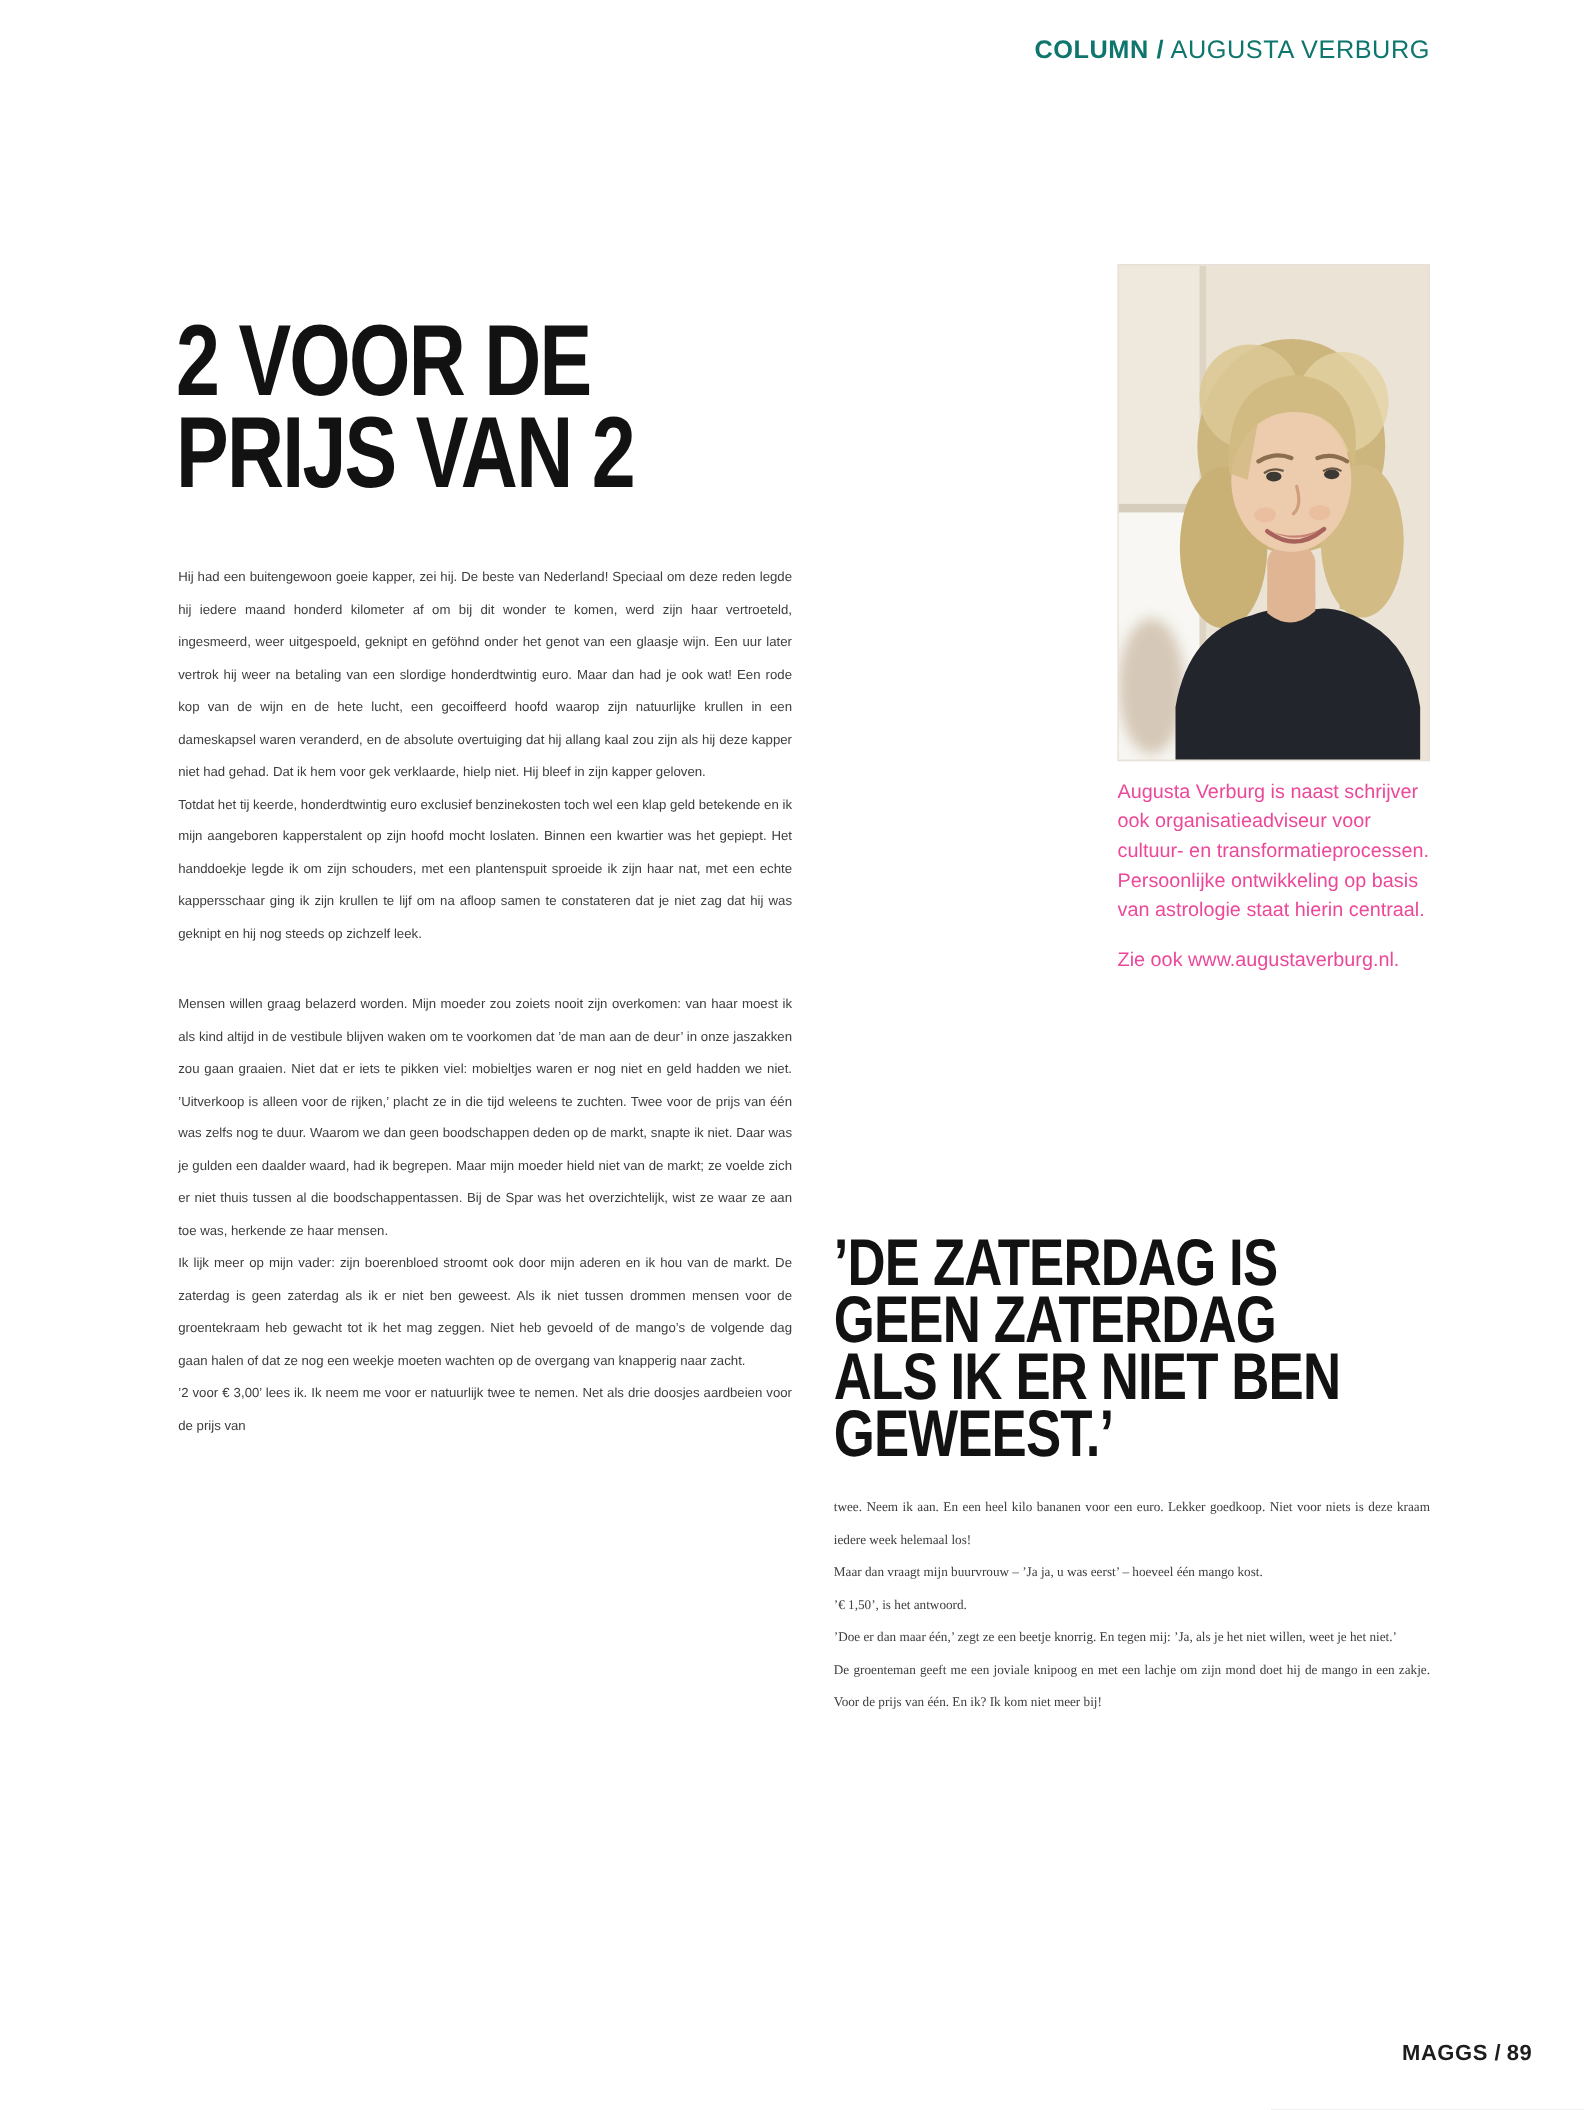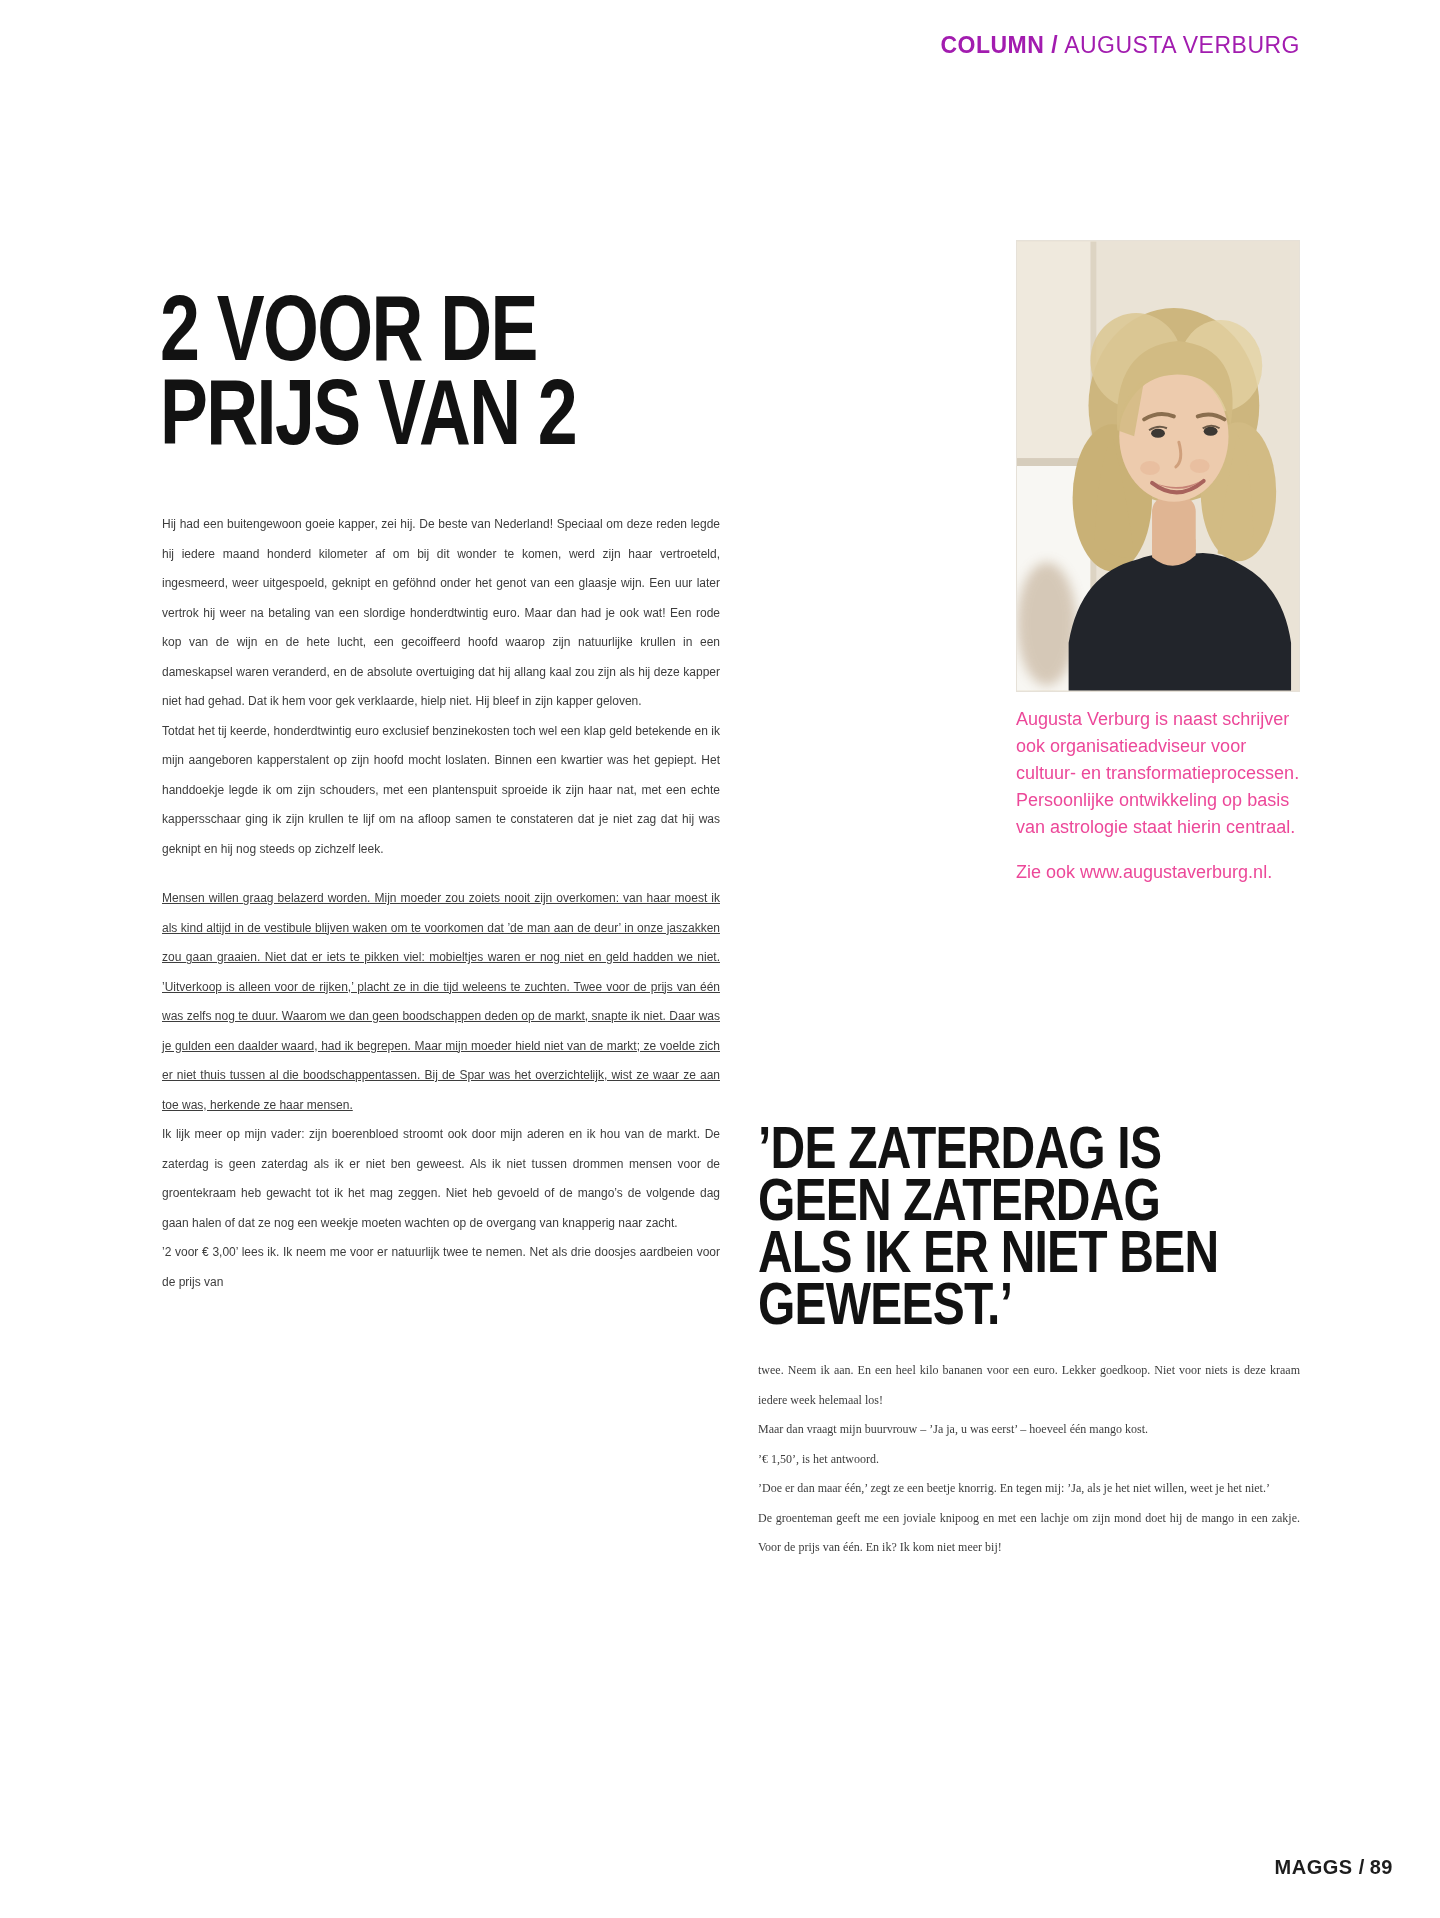--- a/index.html
+++ b/index.html
@@ -8,39 +8,39 @@
     width:1440px;height:1918px;
     background:#ffffff;
     margin:0 auto;
     font-family:"Liberation Sans",sans-serif;
     overflow:hidden;
   }
   
   .masthead{
     position:absolute;top:30px;right:140px;
     font-size:23px;line-height:30px;letter-spacing:.5px;
-    color:#a21caf;white-space:nowrap;
+    color:#0f766e;white-space:nowrap;
   }
   .masthead .section{font-weight:700;}
   .masthead .author{font-weight:400;margin-left:6px;}
   
   .article-title{
     position:absolute;left:160px;top:286px;
     transform:scaleX(.78);transform-origin:0 0;
     font-weight:700;font-size:92px;line-height:84px;
     letter-spacing:-2px;color:#121212;white-space:nowrap;
   }
   
   .col{
     position:absolute;
     font-size:12px;line-height:29.5px;color:#3d3d3d;
     text-align:justify;
   }
   .col p{margin:0;}
-  .col p.gap-before{margin-top:20px;text-decoration:underline;}
+  .col p.gap-before{margin-top:34px;}
   .left-col{left:162px;top:510px;width:558px;}
   .right-col{left:758px;top:1356px;width:542px;font-family:Liberation Serif, serif;}
   
   .author-photo{
     position:absolute;left:1016px;top:240px;width:284px;height:452px;
     border:1px solid #e6e1d8;box-sizing:border-box;background:#eae3d6;
   }
   .author-photo svg{display:block;width:100%;height:100%;}
   
   .photo-caption{

